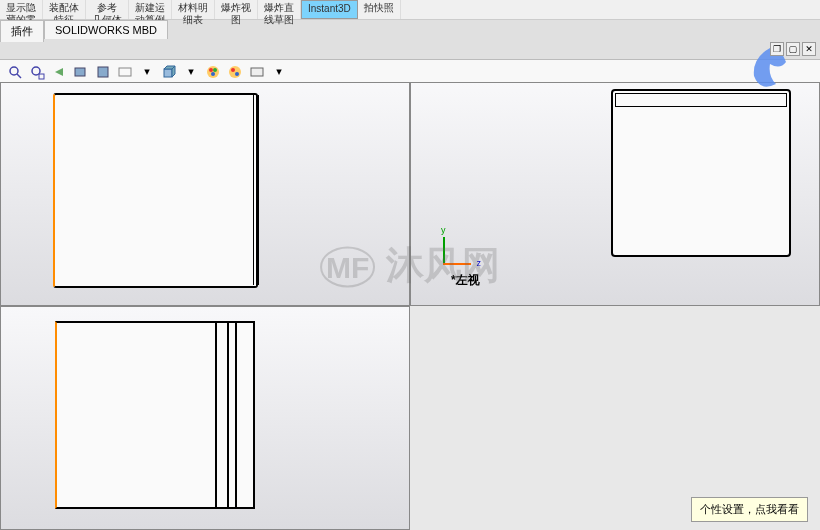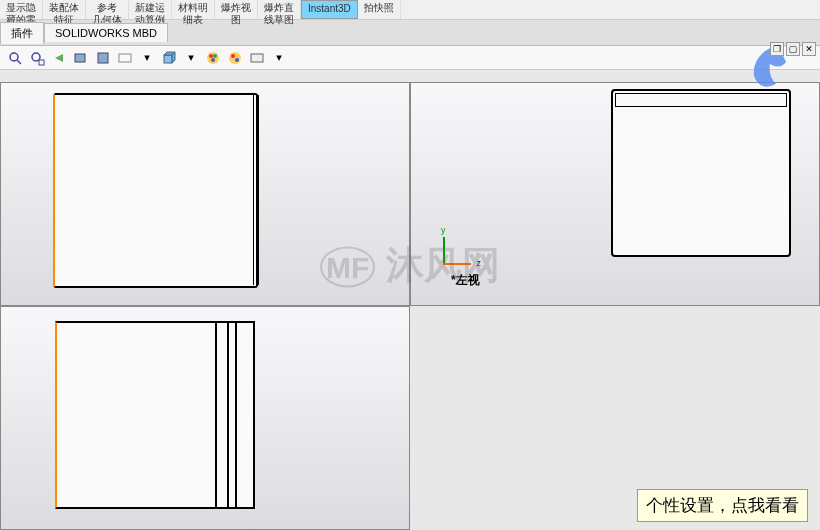--- a/index.html
+++ b/index.html
@@ -3,21 +3,21 @@
 <meta charset="utf-8">
 <style>
 * { margin: 0; padding: 0; box-sizing: border-box; }
 body { width: 820px; height: 530px; font-family: "Microsoft YaHei", Arial, sans-serif; font-size: 11px; background: #e8e8e8; overflow: hidden; position: relative; }
 
 .ribbon { height: 20px; background: #f0f0f0; display: flex; border-bottom: 1px solid #ccc; }
 .ribbon-btn { display: flex; flex-direction: column; align-items: center; justify-content: flex-start; padding: 2px 6px; border-right: 1px solid #ddd; font-size: 10px; color: #333; }
 .ribbon-btn.active { background: #7dd3fc; border: 1px solid #999; }
 .ribbon-btn .label { line-height: 1.2; text-align: center; }
 
-.tabbar { height: 26px; background: #e0e0e0; display: flex; align-items: center; border-bottom: 1px solid #bbb; }
+.tabbar { height: 40px; background: #e0e0e0; display: flex; align-items: flex-start; border-bottom: 1px solid #bbb; }
 .tab { padding: 3px 10px; background: #f5f5f5; border: 1px solid #bbb; border-bottom: none; font-size: 11px; }
 
 .toolbar-sm { height: 24px; background: #f8f8f8; display: flex; align-items: center; padding: 0 6px; gap: 4px; border-bottom: 1px solid #ccc; }
 .tbicon { width: 18px; height: 18px; display: inline-flex; align-items: center; justify-content: center; }
 
 .viewport-grid { position: absolute; top: 82px; left: 0; right: 0; bottom: 0; display: grid; grid-template-columns: 1fr 1fr; grid-template-rows: 1fr 1fr; }
 .viewport { position: relative; background: linear-gradient(to bottom, #f8f8fa, #dcdce0); border: 1px solid #888; overflow: hidden; }
 
 .axis { position: absolute; width: 50px; height: 50px; }
 .axis .y { position: absolute; left: 12px; bottom: 12px; width: 2px; height: 28px; background: #00a000; }
@@ -28,21 +28,21 @@
 .view-label { position: absolute; font-size: 12px; font-weight: bold; color: #000; }
 
 .watermark { position: absolute; top: 50%; left: 50%; transform: translate(-50%, -50%); font-size: 38px; color: rgba(100,100,100,0.25); font-weight: bold; pointer-events: none; z-index: 100; }
 .watermark .sub { display: block; font-size: 12px; text-align: center; margin-top: -8px; letter-spacing: 2px; }
 
 .logo { position: absolute; top: 40px; right: 20px; width: 60px; height: 60px; z-index: 50; }
 
 .wincontrols { position: absolute; top: 42px; right: 4px; display: flex; gap: 2px; z-index: 60; }
 .wincontrols span { width: 14px; height: 14px; border: 1px solid #999; background: #f0f0f0; display: inline-flex; align-items: center; justify-content: center; font-size: 9px; }
 
-.tooltip-box { position: absolute; bottom: 8px; right: 12px; background: #ffffe0; border: 1px solid #999; padding: 4px 8px; font-size: 17px; z-index: 200; }
+.tooltip-box { position: absolute; bottom: 8px; right: 12px; background: #ffffe0; border: 1px solid #999; padding: 4px 8px; font-size: 11px; z-index: 200; }
 
 
 .drawing-rect { position: absolute; border: 2px solid #000; background: #fafafa; }
 .orange-edge { border-left: 2px solid #ff8c00; }
 </style>
 </head>
 <body>
 
 <div class="ribbon">
   <div class="ribbon-btn">

